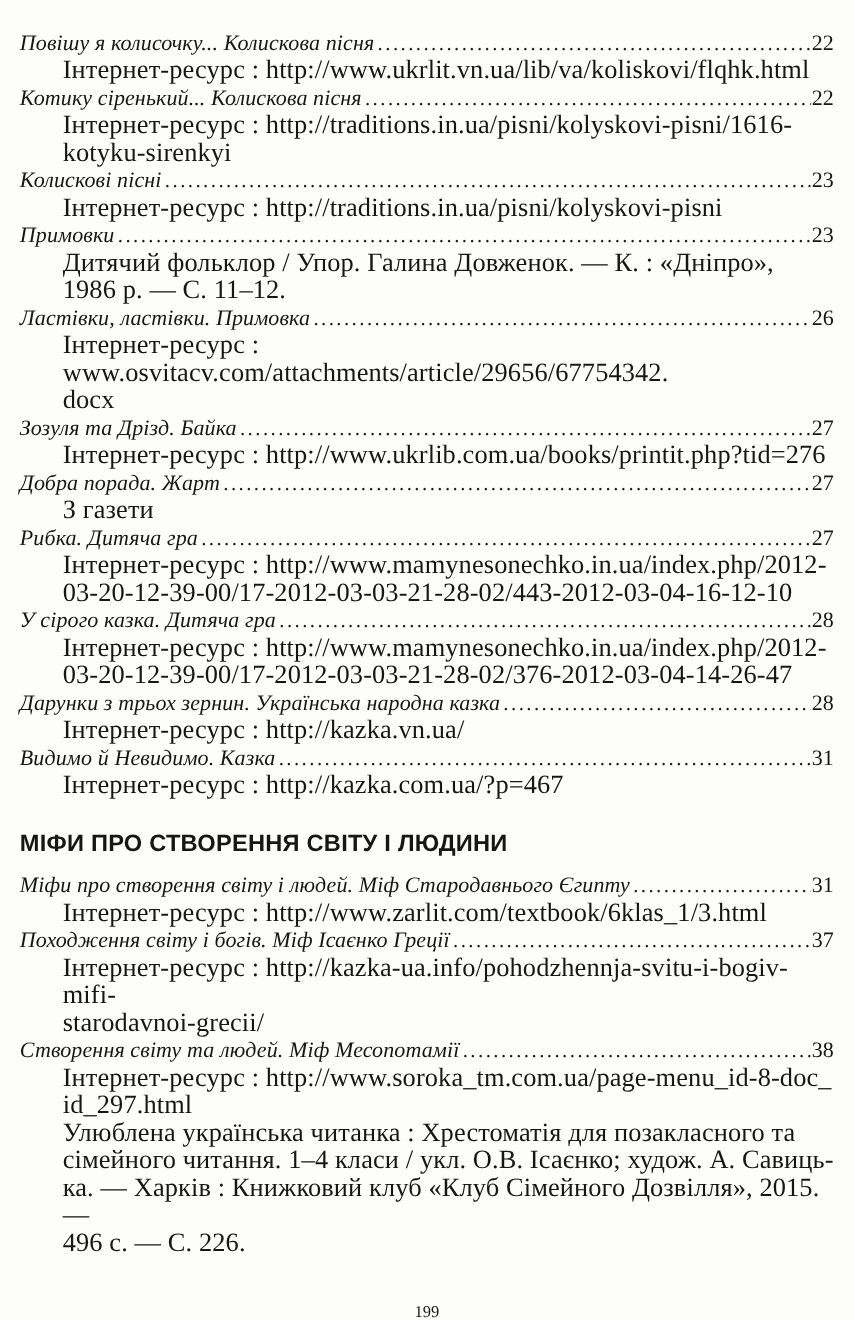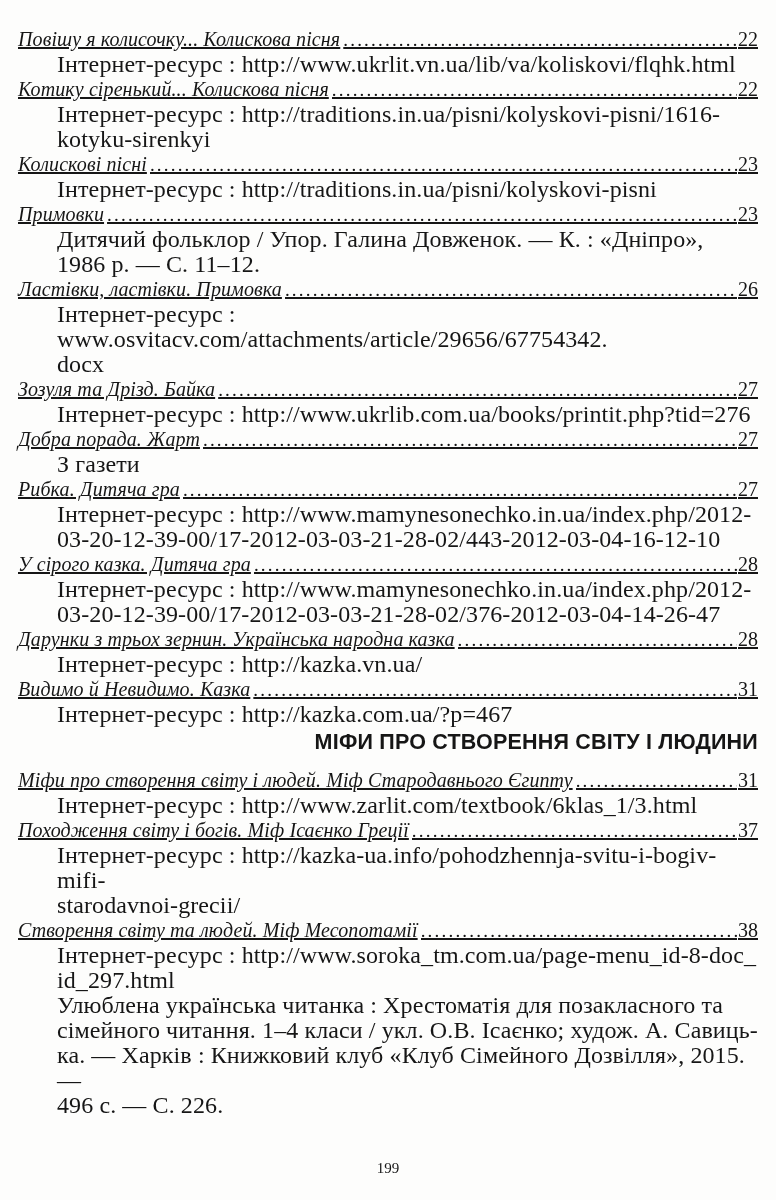--- a/index.html
+++ b/index.html
@@ -11,21 +11,20 @@
     overflow: hidden;
   }
   .page { padding: 27px 18px 0 18px; box-sizing: border-box; }
 
   .entry { margin: 0; }
   .title-row {
     display: flex;
     align-items: flex-end;
     font-size: 20px;
     line-height: 25px;
-    text-decoration: underline;
   }
   .title {
     font-style: italic;
     white-space: nowrap;
     letter-spacing: 0.1px;
   }
   .dots {
     flex: 1 1 auto;
     overflow: hidden;
     white-space: nowrap;
@@ -46,22 +45,22 @@
     white-space: pre-line;
     overflow-wrap: break-word;
     letter-spacing: 0.1px;
   }
 
   .section-heading {
     font-family: "Liberation Sans", sans-serif;
     font-weight: bold;
     font-size: 21.5px;
     line-height: 26px;
-    text-align: right;
-    margin: 2px 0 13px 0;
+    text-align: left;
+    margin: 27px 0 13px 0;
     letter-spacing: 0.2px;
   }
 
   .folio {
     text-align: center;
     font-size: 15px;
     line-height: 26px;
     margin-top: 37px;
   }
 </style>

